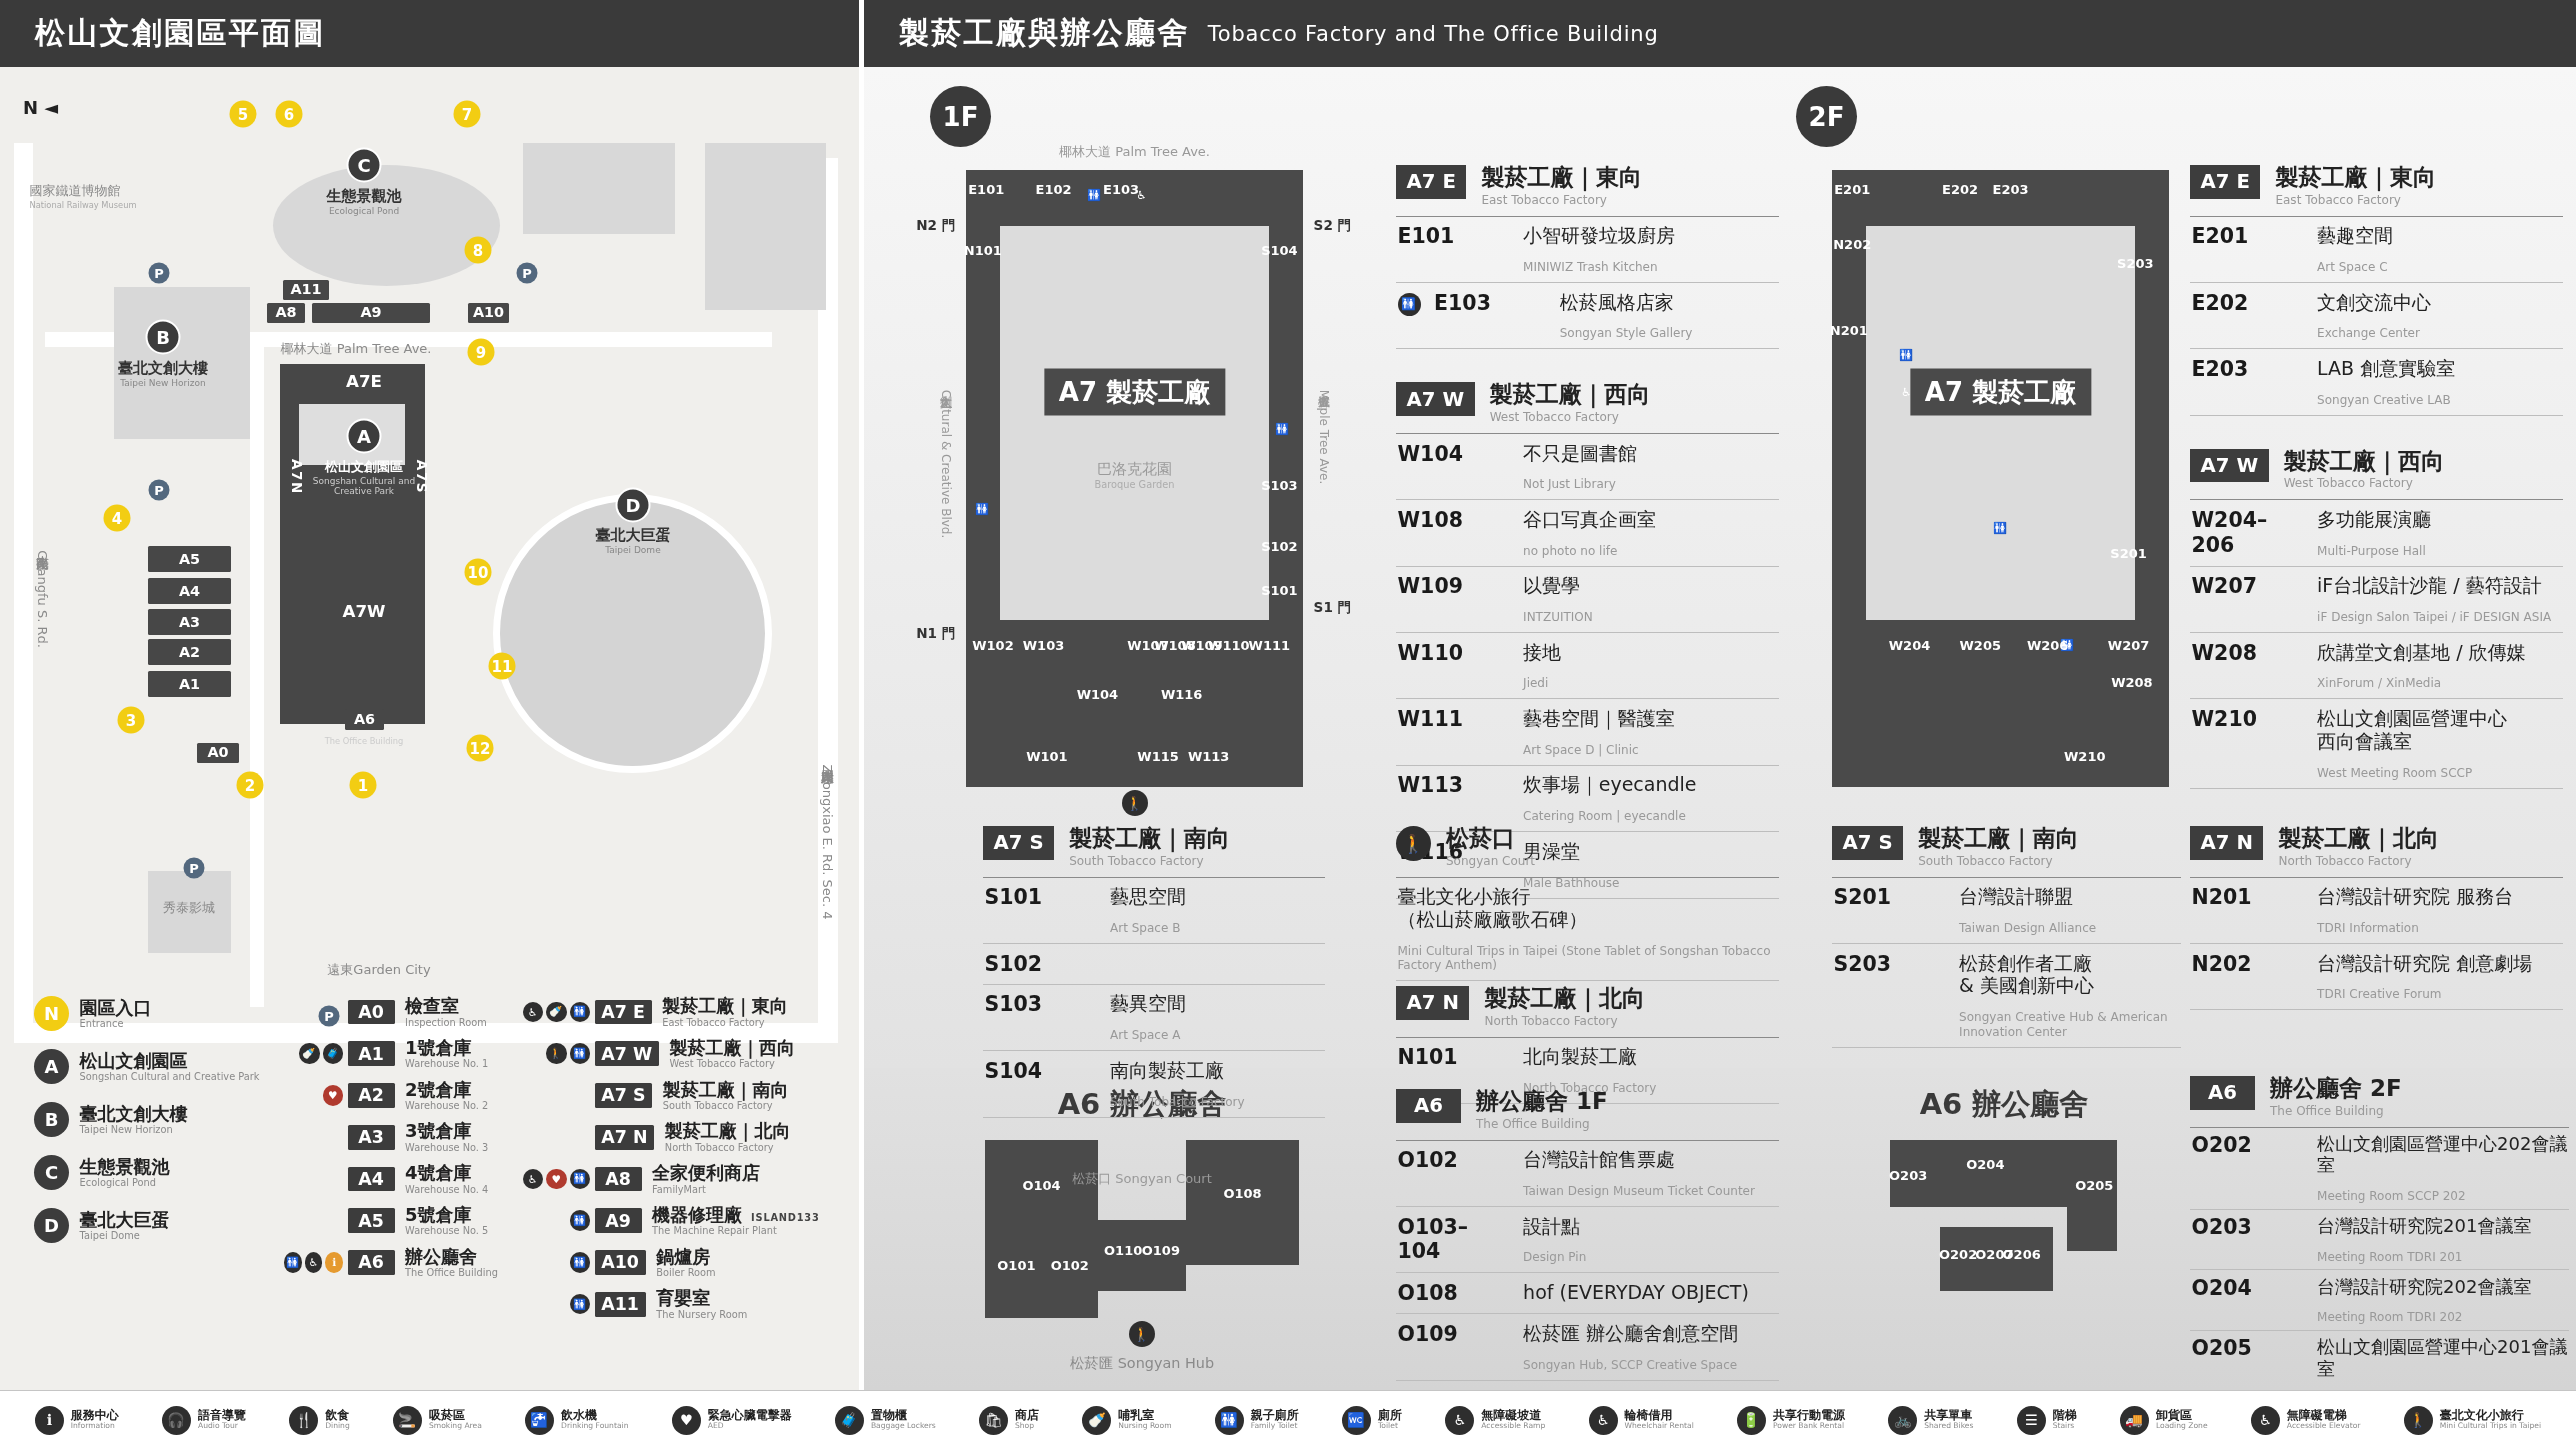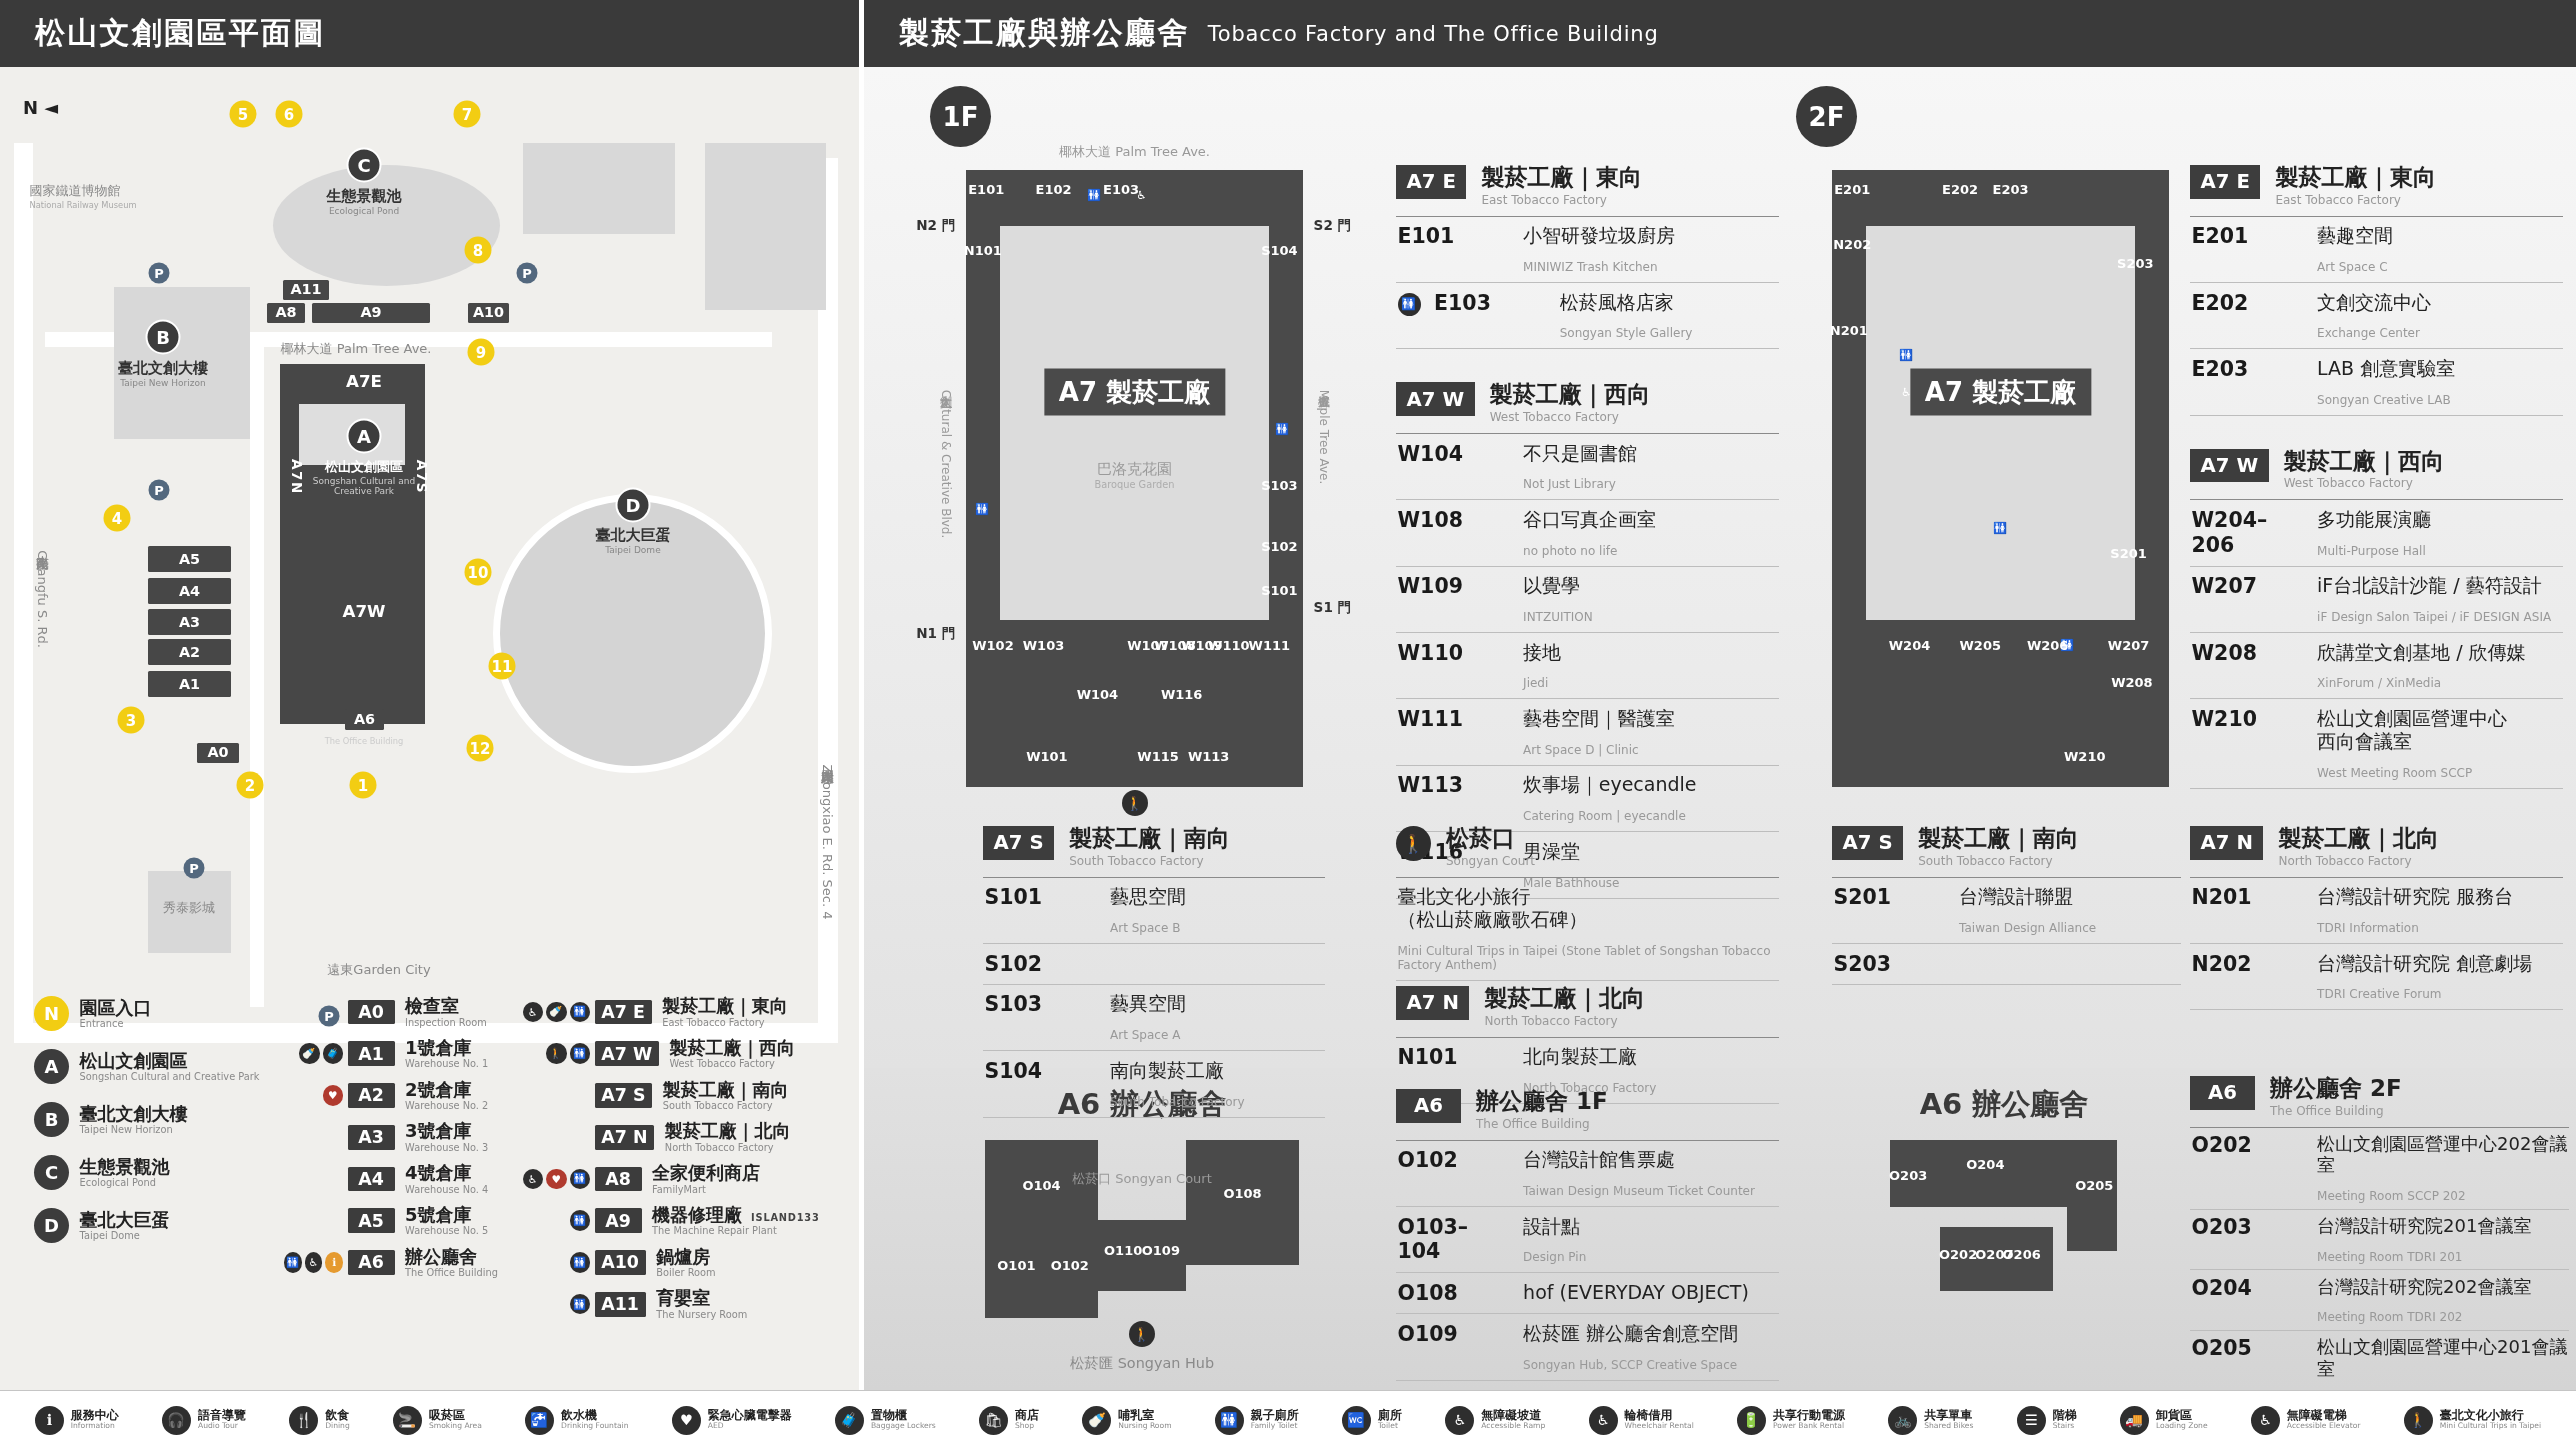--- a/index.html
+++ b/index.html
@@ -792,20 +792,25 @@
     <div class="sec-rows">
       <div class="room-row">
         <span class="room-code">S201</span>
         <span class="room-text">
           <div class="room-zh">台灣設計聯盟</div>
           <div class="room-en">Taiwan Design Alliance</div>
         </span>
       </div>
       <div class="room-row">
         <span class="room-code">S203</span>
+        <span class="room-text">
+          <div class="room-zh">松菸創作者工廠</div>
+          <div class="room-zh">&amp; 美國創新中心</div>
+          <div class="room-en">Songyan Creative Hub &amp; American Innovation Center</div>
+        </span>
       </div>
     </div>
   </div>
 <div class="sec-col" id="sec-f2-n">
     <div class="sec-head">
       <span class="sec-badge">A7 N</span>
       <span class="sec-titles">
         <div class="sec-zh">製菸工廠｜北向</div>
         <div class="sec-en">North Tobacco Factory</div>
       </span>

